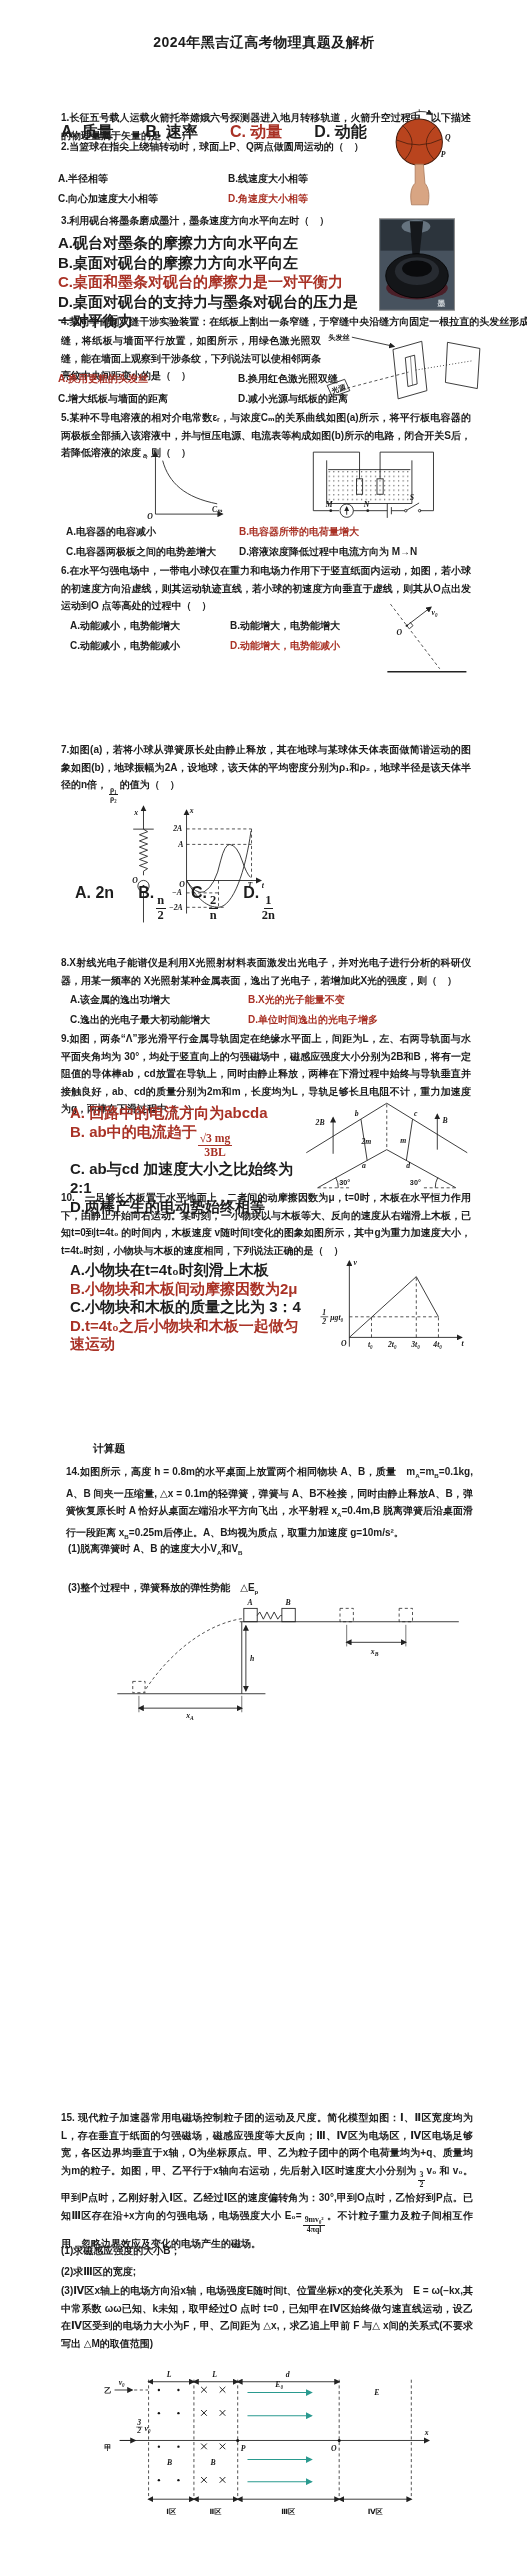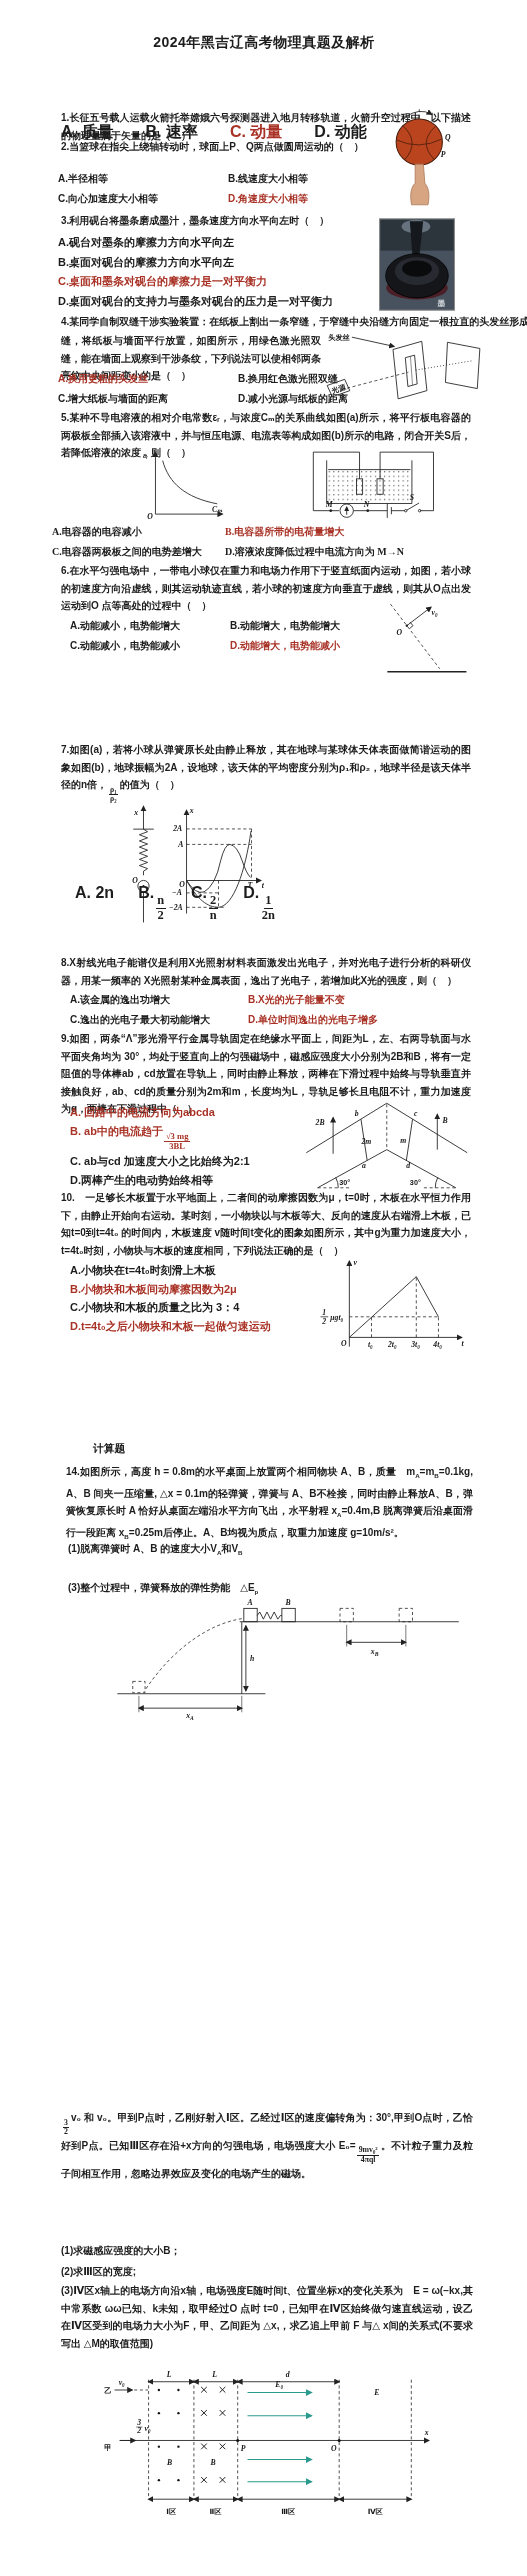--- a/index.html
+++ b/index.html
@@ -5,21 +5,21 @@
   :root{ --ink:#1d1d1d; --red:#a93226; --teal:#2a9a8f; }
   html,body{margin:0;padding:0;background:#fff;}
   .page{position:relative;width:528px;height:2706px;background:#ffffff;overflow:hidden;
         font-family:"Liberation Sans","DejaVu Sans",sans-serif;color:var(--ink);font-weight:600;}
   .abs{position:absolute;}
   .title{top:34px;left:0;width:528px;text-align:center;font-size:14px;font-weight:800;letter-spacing:0.5px;}
   .stem{font-size:10px;line-height:17.5px;text-align:justify;}
   .nowrap{white-space:nowrap;}
   .opt-row{display:flex;font-size:16px;line-height:17.5px;}
   .opt-grid{display:grid;font-size:10px;line-height:17.5px;row-gap:2.1px;}
-  .opt-list{font-size:11px;line-height:19.6px;}
+  .opt-list{font-size:15px;line-height:19.6px;}
   .opt-list .opt{display:block;}
   .red{color:var(--red);}
   .frac{display:inline-flex;flex-direction:column;align-items:center;vertical-align:-0.45em;
         line-height:1.12;font-size:0.78em;margin:0 1.5px;font-family:Liberation Serif, serif;}
   .frac .fn{border-bottom:0.8px solid currentColor;padding:0 1.5px;}
   .frac .fd{padding:0 1px;}
   .sechead{font-size:10.8px;font-weight:800;}
   sub{font-size:6.2px;}
   svg .ln{stroke:#222;stroke-width:1.7;fill:none;}
   svg .thk{stroke:#222;stroke-width:3;fill:none;}
@@ -153,21 +153,21 @@
     <circle cx="168" cy="124" r="2.6" fill="#222"></circle>
     <text class="sm" x="160" y="116">N</text>
     <line class="ln" x1="206" y1="110" x2="206" y2="138" stroke-width="1.4"></line>
     <line class="ln" x1="214" y1="117" x2="214" y2="131" stroke-width="4"></line>
     <line class="ln" x1="214" y1="124" x2="240" y2="124"></line>
     <circle class="ln" cx="242" cy="124" r="2.4" fill="#fff"></circle>
     <line class="ln" x1="244" y1="123" x2="268" y2="109"></line>
     <circle class="ln" cx="269" cy="124" r="2.4" fill="#fff"></circle>
     <text class="sm" x="250" y="104">S</text>
   </svg>
-  <div class="abs opt-grid" style="top:523px;left:52px;grid-template-columns:173px auto;font-family:Liberation Serif, serif;">
+  <div class="abs opt-grid" style="top:523px;left:66px;grid-template-columns:173px auto;">
     <span>A.电容器的电容减小</span>
     <span class="red">B.电容器所带的电荷量增大</span>
     <span>C.电容器两极板之间的电势差增大</span>
     <span>D.溶液浓度降低过程中电流方向为 M→N</span>
   </div>
 
   <div class="abs stem" style="top:562px;left:61px;width:410px;">6.在水平匀强电场中，一带电小球仅在重力和电场力作用下于竖直纸面内运动，如图，若小球的初速度方向沿虚线，则其运动轨迹直线，若小球的初速度方向垂直于虚线，则其从O点出发运动到O 点等高处的过程中（　）</div>
   <div class="abs opt-grid" style="top:617px;left:70px;grid-template-columns:160px auto;">
     <span>A.动能减小，电势能增大</span>
     <span>B.动能增大，电势能增大</span>
@@ -369,21 +369,21 @@
     <text class="sm" x="270" y="128">h</text>
     <path class="dash" d="M254,46 C190,56 118,105 64,188"></path>
     <rect class="dash" x="42" y="168" width="24" height="22"></rect>
     <line x1="54" y1="196" x2="54" y2="228" stroke="#222" stroke-width="1.2"></line>
     <line x1="254" y1="196" x2="254" y2="228" stroke="#222" stroke-width="1.2"></line>
     <line class="ln" x1="54" y1="220" x2="254" y2="220" marker-start="url(#a14)" marker-end="url(#a14)"></line>
     <text class="sm" x="146" y="240"><tspan>x</tspan><tspan dy="4" font-size="11">A</tspan></text>
   </svg>
 
   <div class="abs stem" style="top:2109px;left:61px;width:412px;">
-    <span class="frac">
+    <span>15. 现代粒子加速器常用电磁场控制粒子团的运动及尺度。简化模型如图：Ⅰ、Ⅱ区宽度均为L，存在垂直于纸面的匀强磁场，磁感应强度等大反向；Ⅲ、Ⅳ区为电场区，Ⅳ区电场足够宽，各区边界均垂直于x轴，O为坐标原点。甲、乙为粒子团中的两个电荷量均为+q、质量均为m的粒子。如图，甲、乙平行于x轴向右运动，先后射入Ⅰ区时速度大小分别为</span><span class="frac">
         <span class="fn">3</span>
         <span class="fd">2</span>
       </span><span>v₀ 和 v₀。甲到P点时，乙刚好射入Ⅰ区。乙经过Ⅰ区的速度偏转角为：30°,甲到O点时，乙恰好到P点。已知Ⅲ区存在沿+x方向的匀强电场，电场强度大小 E₀=</span><span class="frac">
         <span class="fn">9mv₀²</span>
         <span class="fd">4πql</span>
       </span><span>。不计粒子重力及粒子间相互作用，忽略边界效应及变化的电场产生的磁场。</span>
   </div>
   <div class="abs stem" style="top:2242px;left:61px;width:402px;">(1)求磁感应强度的大小B；</div>
   <div class="abs stem" style="top:2263px;left:61px;width:402px;">(2)求Ⅲ区的宽度;</div>
   <div class="abs stem" style="top:2282px;left:61px;width:412px;">(3)Ⅳ区x轴上的电场方向沿x轴，电场强度E随时间t、位置坐标x的变化关系为　E = ω(−kx,其中常系数 ωω已知、k未知，取甲经过O 点时 t=0，已知甲在Ⅳ区始终做匀速直线运动，设乙在Ⅳ区受到的电场力大小为F，甲、乙间距为 △x,，求乙追上甲前 F 与△ x间的关系式(不要求写出 △M的取值范围)</div>

